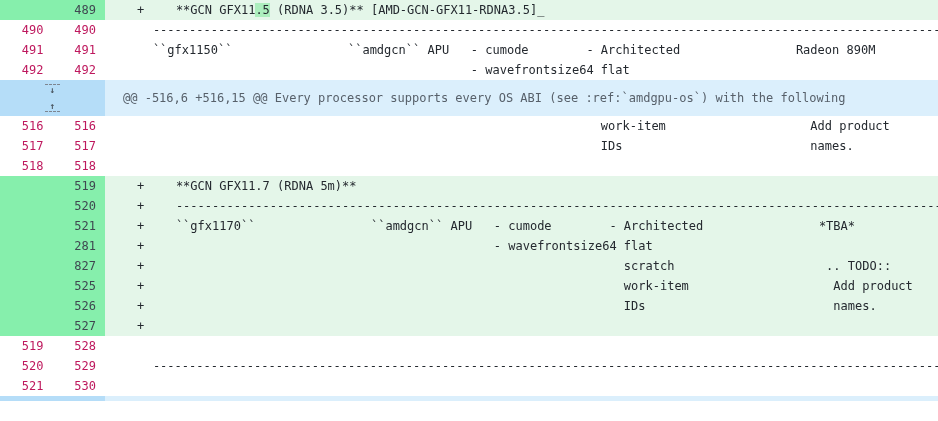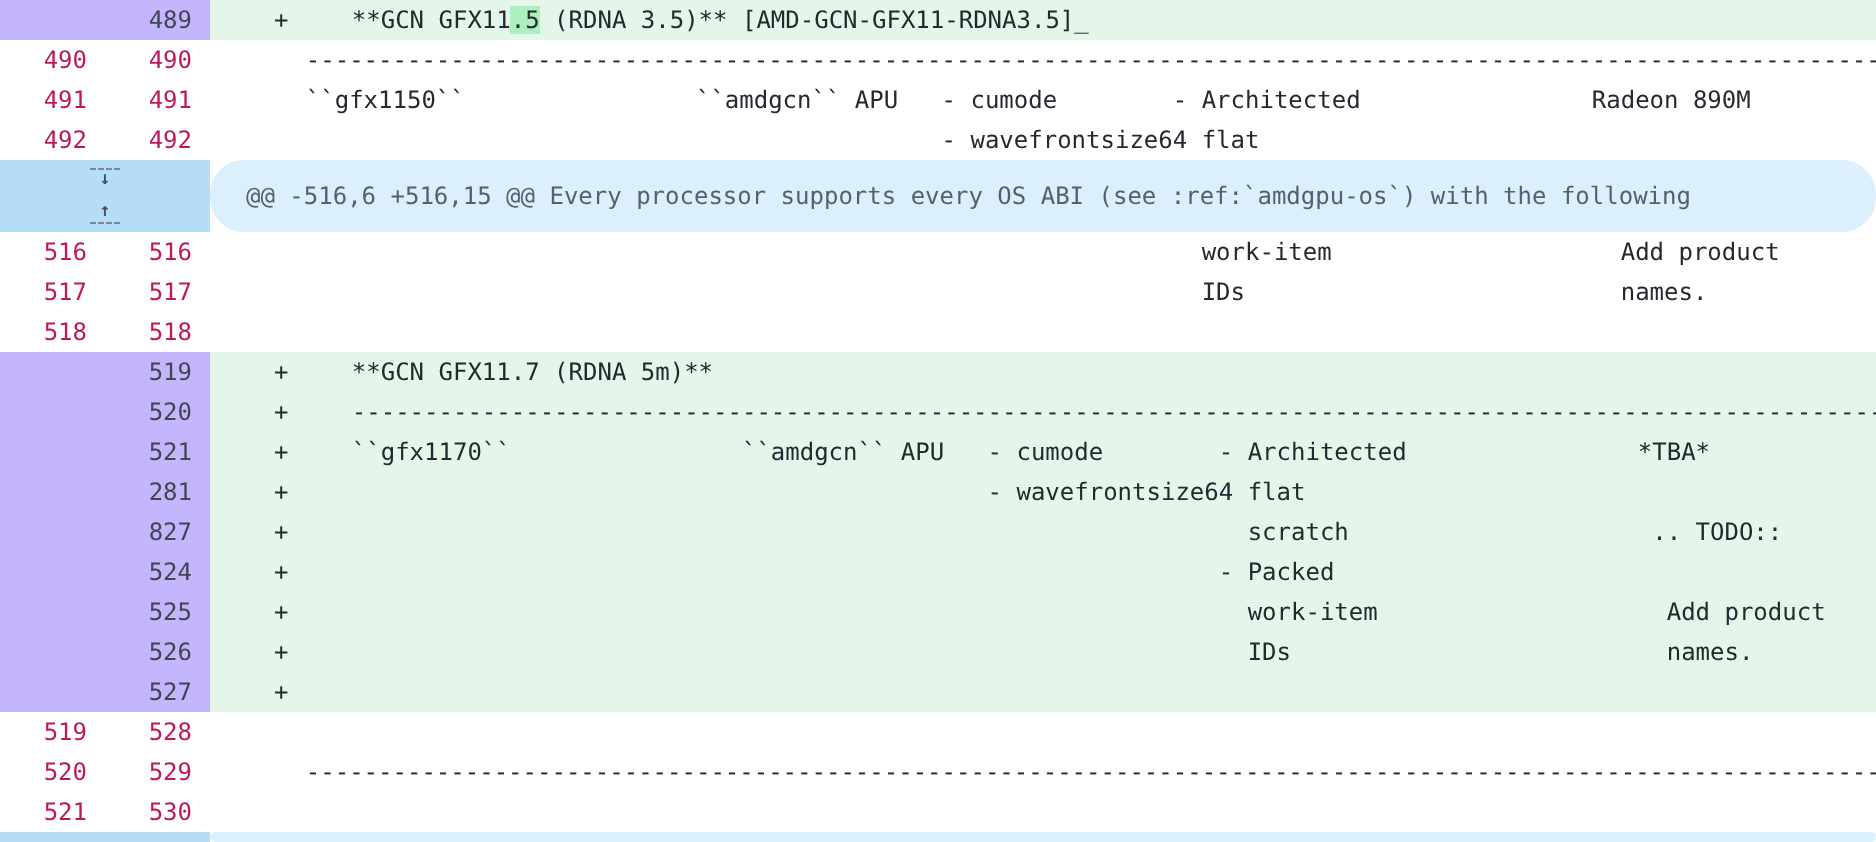--- a/index.html
+++ b/index.html
@@ -14,32 +14,32 @@
     flex:none;width:52.5px;box-sizing:border-box;
     text-align:right;padding-right:9px;color:#be185d;
     cursor:pointer;user-select:none;overflow:hidden;
   }
   .code{
     flex:1;min-width:0;box-sizing:border-box;
     padding-left:9px;white-space:pre;overflow:hidden;color:#24292f;
   }
   .marker{display:inline-block;width:10px;white-space:pre;}
   .row.add .code{background:#e4f6e9;padding-left:32px;}
-  .row.add .num{background:#c4b5fd;color:#3f4850;}
+  .row.add .num{background:#86efac;color:#3f4850;}
   .hl{background:#aceebd;}
   
   .row.hunk{height:36px;line-height:36px;}
   .hunk-gutter{
     flex:none;width:105px;background:#b5ddf8;
     display:flex;flex-direction:column;
   }
   .hunk-content{
     flex:1;min-width:0;background:#dbeffc;color:#57606a;
     white-space:pre;overflow:hidden;padding-left:18px;box-sizing:border-box;
-    display:flex;align-items:center;border-radius:17px;
+    display:flex;align-items:center;
   }
   .expander{
     flex:1;display:flex;flex-direction:column;align-items:center;
     justify-content:center;cursor:pointer;gap:1px;
   }
   .dots{width:15px;height:0;border-top:1px dashed #7d8590;}
   .arrow{font-size:9px;line-height:8px;color:#47525c;font-weight:bold;}
   
   .row.partial{height:5px;line-height:5px;}
   .row.partial .hunk-gutter{height:5px;}
@@ -117,25 +117,20 @@
       <div class="num">281</div>
       <div class="code"><span class="marker">+</span><span>                                                - wavefrontsize64 flat</span></div>
     </div>
     <div class="row add">
       <div class="num"></div>
       <div class="num">827</div>
       <div class="code"><span class="marker">+</span><span>                                                                  scratch                     .. TODO::</span></div>
     </div>
     <div class="row add">
       <div class="num"></div>
-      <div class="num">524</div>
-      <div class="code"><span class="marker">+</span><span>                                                                - Packed</span></div>
-    </div>
-    <div class="row add">
-      <div class="num"></div>
       <div class="num">525</div>
       <div class="code"><span class="marker">+</span><span>                                                                  work-item                    Add product</span></div>
     </div>
     <div class="row add">
       <div class="num"></div>
       <div class="num">526</div>
       <div class="code"><span class="marker">+</span><span>                                                                  IDs                          names.</span></div>
     </div>
     <div class="row add">
       <div class="num"></div>

